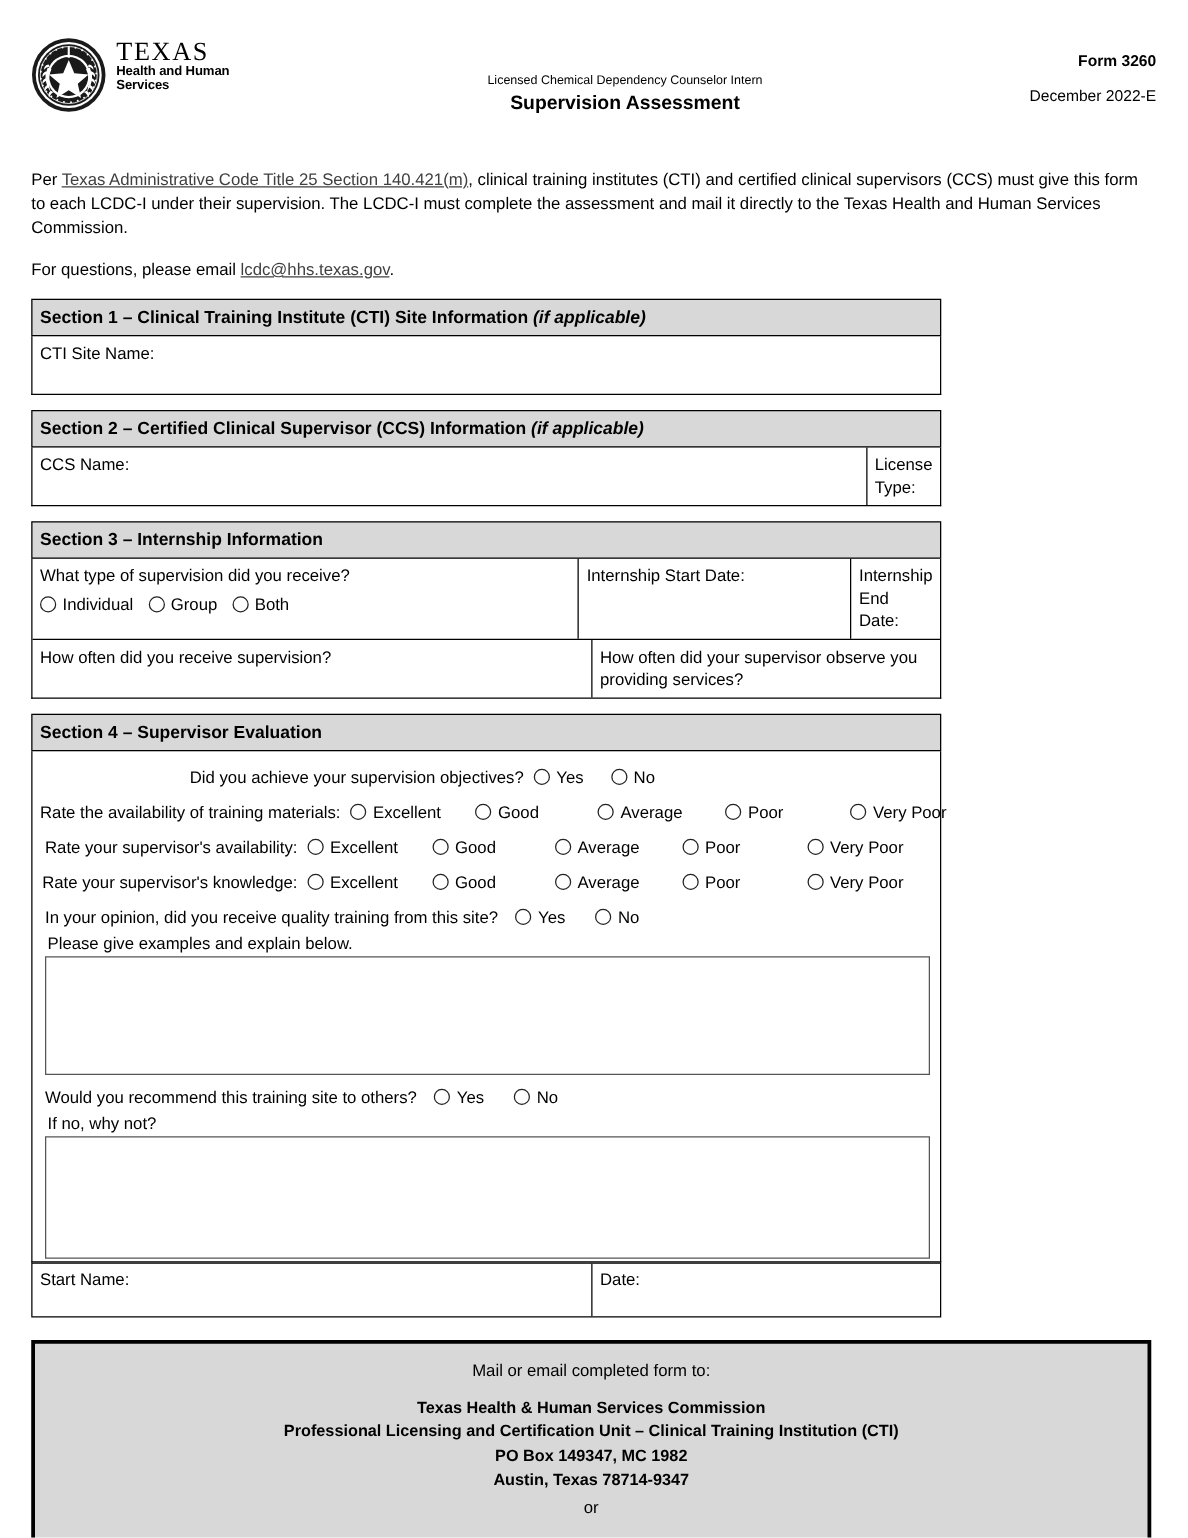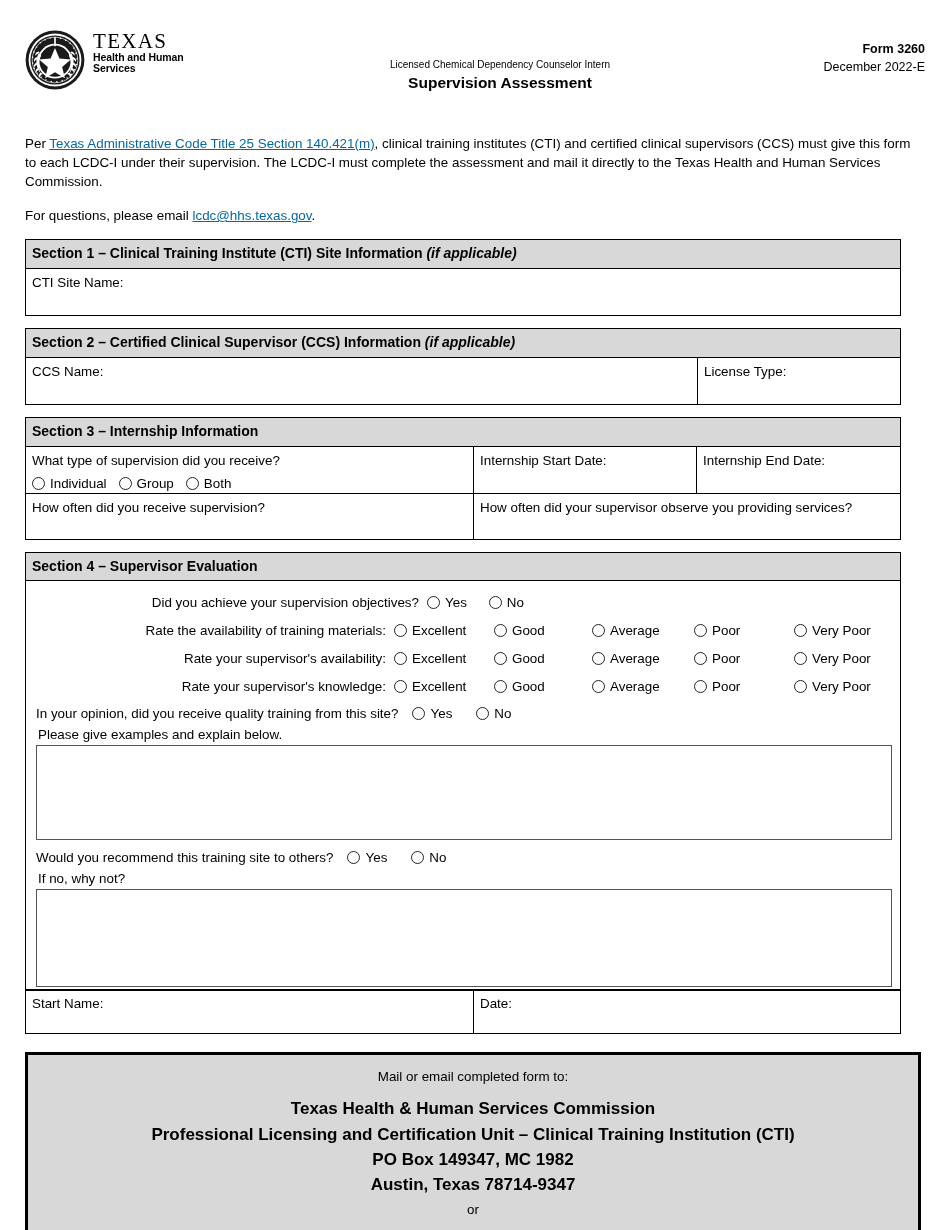--- a/index.html
+++ b/index.html
@@ -55,37 +55,37 @@
   }
   .title-line1 { font-size: 10px; line-height: 1.35; }
   .title-line2 { font-size: 15.5px; font-weight: bold; line-height: 1.45; }
   .formnum-block {
     position: absolute;
     right: 0; top: 12px;
     text-align: right;
     line-height: 1.45;
   }
   .formnum { font-size: 12.5px; font-weight: bold; }
-  .formdate { font-size: 12.5px; }
+  .formdate { font-size: 12.5px; margin-top: 10px; }
 
   
   .intro {
     margin: 18px 25px 0 25px;
     font-size: 13.4px;
     line-height: 1.42;
   }
   .intro p { margin: 0; }
   .intro p.second { margin-top: 15px; }
   a.link {
-    color: #0369a1;
+    color: #404040;
     text-decoration: underline;
   }
 
   
-  .sheet { margin: 14px 25px 18px 25px; width: 876px; }
+  .sheet { margin: 14px 25px 18px 25px; width: 728px; }
 
   .sec-head {
     background: #d8d8d8;
     border: 1.6px solid #000;
     font-size: 14px;
     font-weight: bold;
     padding: 5px 6px 6px 6px;
     line-height: 1.2;
   }
   .sec-head em { font-style: italic; }
@@ -190,21 +190,21 @@
   
   .footer {
     margin: 14px 25px 0 25px;
     width: 896px;
     background: #d8d8d8;
     border: 3px solid #000;
     text-align: center;
     padding: 12px 10px 14px 10px;
   }
   .f-lead { font-size: 13.4px; line-height: 1.5; }
-  .f-bold { font-size: 17px; font-weight: bold; line-height: 1.48; }
+  .f-bold { font-size: 13px; font-weight: bold; line-height: 1.48; }
   .f-or { font-size: 13.4px; line-height: 1.9; }
 </style>
 </head>
 <body>
 
 <div class="header">
   <div class="logo-block">
     <div class="seal">
       <svg viewBox="0 0 100 100" width="60" height="60" aria-hidden="true">
         <circle cx="50" cy="50" r="49" fill="#1a1a1a"></circle>

